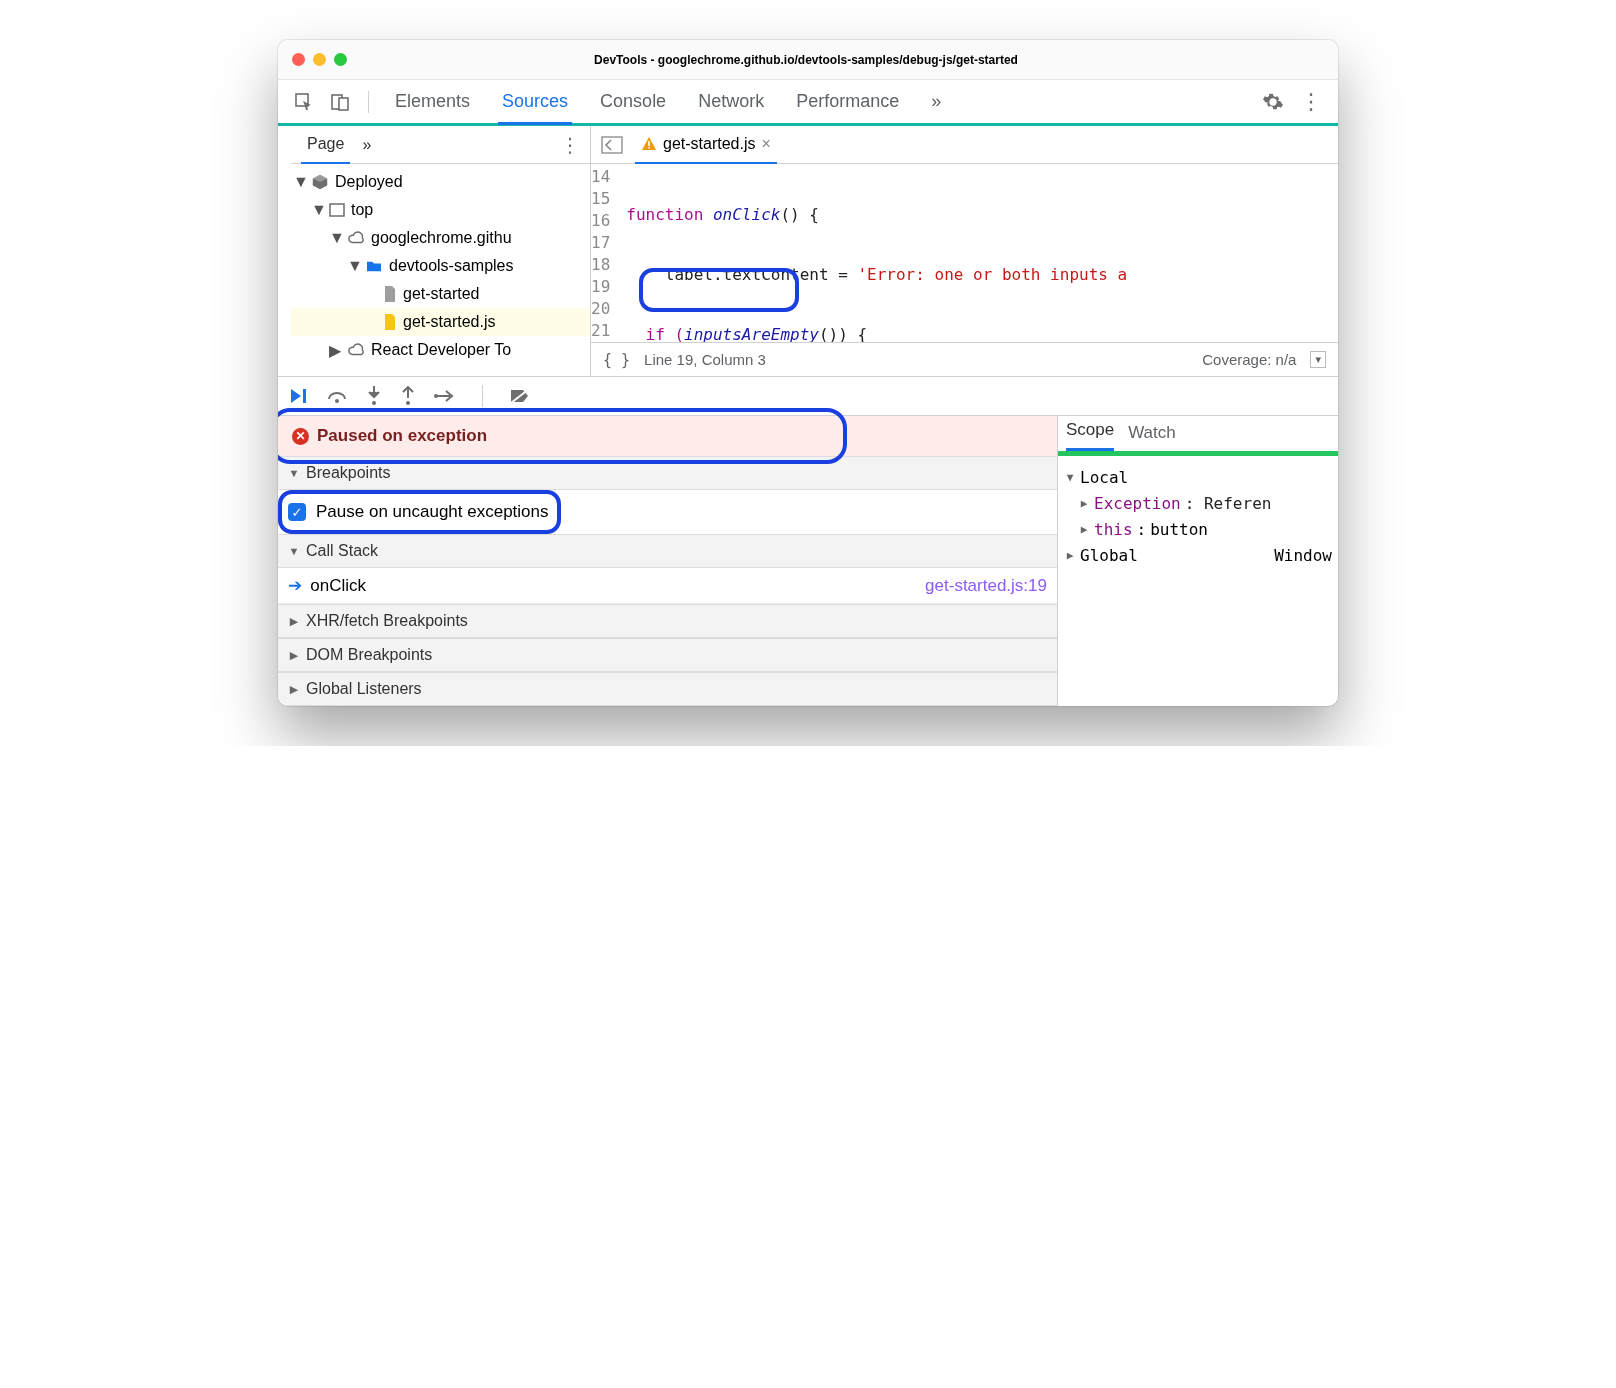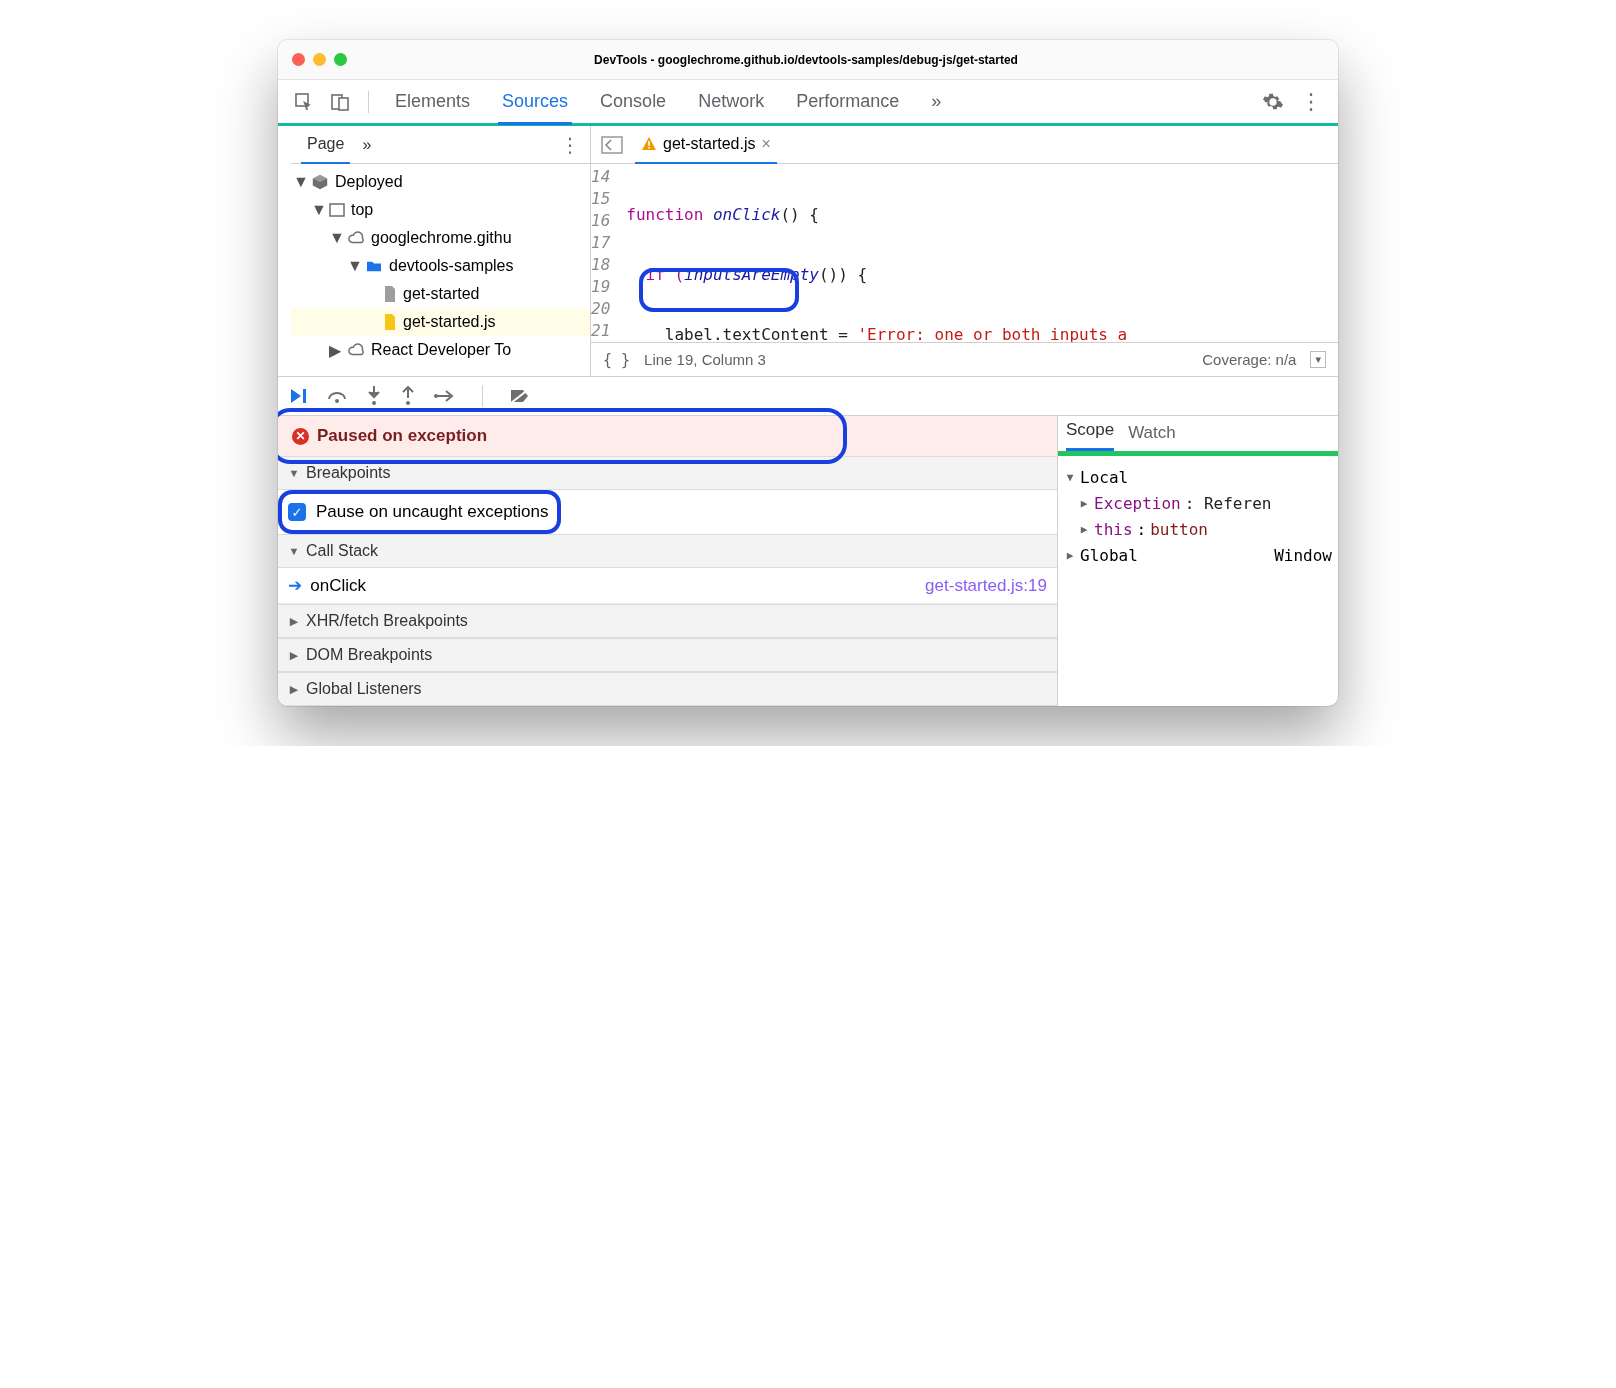--- a/index.html
+++ b/index.html
@@ -56,21 +56,21 @@
   .tree-row .arrow { width:12px; text-align:center; color:#555;}
   .tree-row.selected { background:#fffde7; }
   .file-icon, .folder-icon, .cloud-icon, .cube-icon, .frame-icon { display:inline-flex; }
   .editor { flex:1; display:flex; flex-direction:column; min-width:0;}
   .editor-tabs { display:flex; align-items:center; height:38px; border-bottom:1px solid #d0d0d0; padding:0 6px; gap:8px;}
   .editor-tab { display:flex; align-items:center; gap:6px; font-size:16px; height:38px; padding:0 6px; border-bottom:2px solid #1a73e8;}
   .editor-tab .close { color:#888; cursor:pointer;}
   .nav-btn { padding:4px; color:#6e6e6e;}
   .code-area { flex:1; display:flex; font-family: Menlo, Consolas, monospace; font-size:16px; overflow:hidden; position:relative;}
   .gutter { background:#fff; color:#8a8a8a; text-align:right; padding: 2px 10px 2px 0; user-select:none;}
-  .gutter div { height:22px; line-height:22px;font-style:italic;}
+  .gutter div { height:22px; line-height:22px;}
   .code { flex:1; padding:2px 0; white-space:pre; overflow:hidden;}
   .code div { height:22px; line-height:22px; padding-left:6px;}
   .kw { color:#aa0d91;} .fn { color:#1a1aa6; font-style:italic;}
   .str { color:#c41a16;} .pl { color:#222;}
   .exc-ring { position:absolute; border:4px solid #1a3fe0; border-radius:14px; pointer-events:none;}
   .statusbar { display:flex; align-items:center; height:34px; border-top:1px solid #d0d0d0; font-size:15px; color:#5f6368; padding:0 12px; gap:14px;}
   .statusbar .spacer { flex:1;}
   .dd-icon { border:1px solid #bbb; padding:1px 4px; font-size:11px;}
   
   .debug-toolbar { display:flex; align-items:center; height:40px; border-top:1px solid #d0d0d0; border-bottom:1px solid #d0d0d0; padding:0 10px; gap:18px;}
@@ -244,22 +244,22 @@
             <div>15</div>
             <div>16</div>
             <div>17</div>
             <div>18</div>
             <div>19</div>
             <div>20</div>
             <div>21</div>
         </div>
         <div class="code">
           <div><span class="kw">function </span><span class="fn">onClick</span><span class="pl">() {</span></div>
+          <div><span class="pl">    label.textContent = </span><span class="str">'Error: one or both inputs a</span></div>
           <div><span class="kw" style="color:#aa0d91">  if (</span><span class="fn">inputsAreEmpty</span><span class="pl">()) {</span></div>
-          <div><span class="pl">    label.textContent = </span><span class="str">'Error: one or both inputs a</span></div>
           
           
           
           
           
         </div>
         <div class="exc-ring" style="left:48px; top:104px; width:160px; height:44px;"></div>
       </div>
       <div class="statusbar">
         <span style="font-family:Menlo,monospace;">{ }</span>
@@ -375,21 +375,21 @@
           </div>
         <div class="scope-row" style="padding-left:14px">
             <span class="tri">▶</span>
             <span class="lbl">Exception</span>
             <span class="val">: Referen</span>
           </div>
         <div class="scope-row" style="padding-left:14px">
             <span class="tri">▶</span>
             <span class="lbl">this</span>
             <span>: </span>
-            <span style="color:#7f1d1d">button</span>
+            <span style="color:#000000">button</span>
           </div>
         <div class="scope-row">
             <span class="tri">▶</span>
             <span>Global</span>
             <span style="margin-left:auto; padding-left:40px;">Window</span>
           </div>
       </div>
     </div>
   </div>
 

